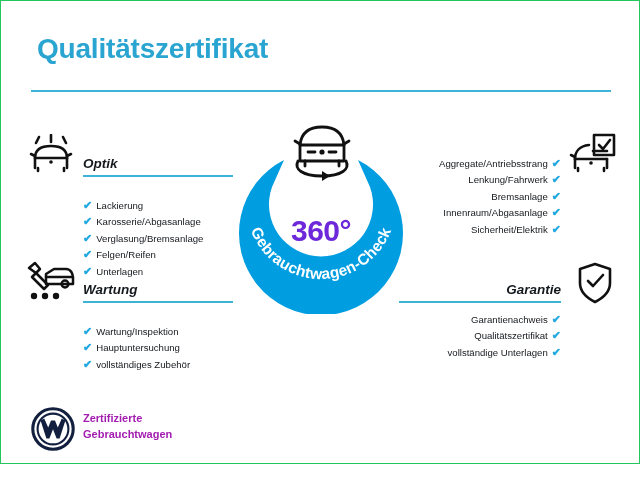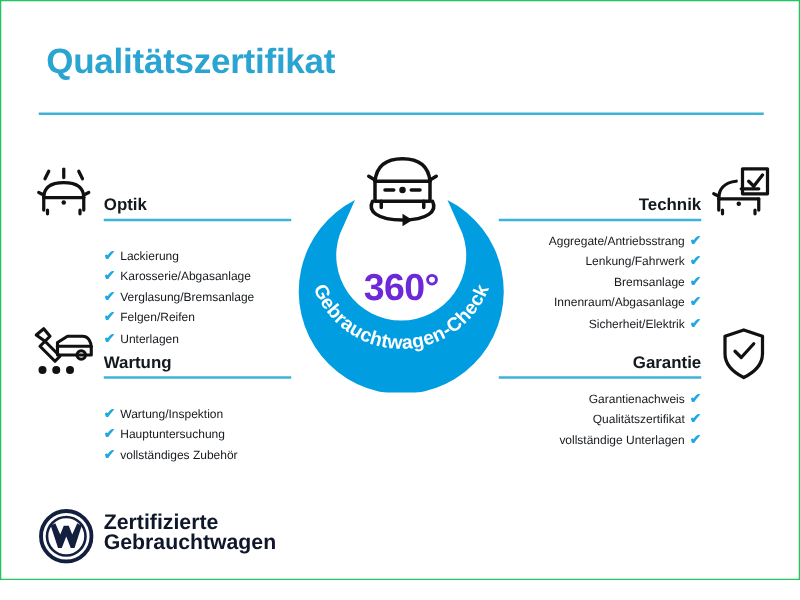--- a/index.html
+++ b/index.html
@@ -48,20 +48,21 @@
     position: relative;
     height: 30px;
   }
   .sec-title {
     position: absolute;
     bottom: 6px;
     font-size: 13.5px;
     font-weight: bold;
     color: #14191e;
     white-space: nowrap;
+    font-style: italic;
   }
   .sec-rule {
     position: absolute;
     bottom: 0;
     height: 2px;
     background: #3eb3d8;
   }
   .sec-list {
     margin: 0;
     padding: 0;
@@ -149,23 +150,23 @@
   
   #vw-logo {
     position: absolute;
     left: 30px;
     top: 406px;
   }
   #vw-text {
     position: absolute;
     left: 82px;
     top: 409px;
-    font-size: 17px;
-    font-weight: bold;
-    color: #0f172a;
+    font-size: 11px;
+    font-weight: bold;
+    color: #a21caf;
     line-height: 16px;
     white-space: nowrap;
   }
 </style>
 </head>
 <body>
 
 <div id="page">
 
   <div id="header-title">Qualitätszertifikat</div>
@@ -251,24 +252,20 @@
       <div class="sec-rule"></div>
     </div>
     <ul class="sec-list">
       <li><span class="check">✔</span><span>Wartung/Inspektion</span></li>
       <li><span class="check">✔</span><span>Hauptuntersuchung</span></li>
       <li><span class="check">✔</span><span>vollständiges Zubehör</span></li>
     </ul>
   </div>
 
   <div class="section sec-right" id="sec-technik">
-    <div class="sec-head">
-      <div class="sec-title">Technik</div>
-      <div class="sec-rule"></div>
-    </div>
     <ul class="sec-list">
       <li><span>Aggregate/Antriebsstrang</span><span class="check">✔</span></li>
       <li><span>Lenkung/Fahrwerk</span><span class="check">✔</span></li>
       <li><span>Bremsanlage</span><span class="check">✔</span></li>
       <li><span>Innenraum/Abgasanlage</span><span class="check">✔</span></li>
       <li><span>Sicherheit/Elektrik</span><span class="check">✔</span></li>
     </ul>
   </div>
 
   <div class="section sec-right" id="sec-garantie">

